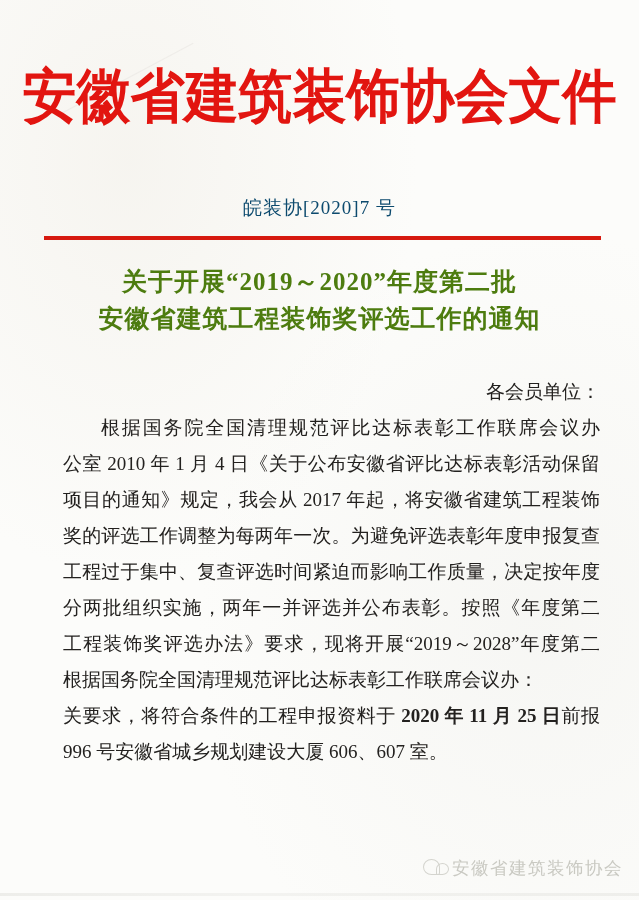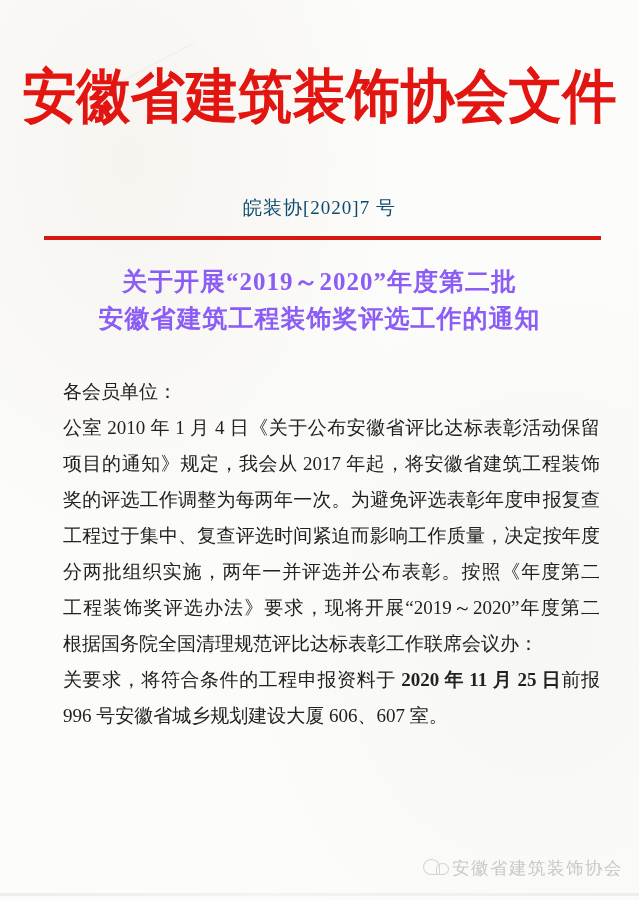--- a/index.html
+++ b/index.html
@@ -49,29 +49,29 @@
     text-align:center;
     font-size:19px;color:#0c4a6e;letter-spacing:1px;
   }
   .red-rule{
     position:absolute;top:236px;left:44px;width:557px;height:4px;
     background:var(--rule-red);
   }
   .notice-title{
     position:absolute;top:263px;left:0;right:0;margin:0;
     text-align:center;
-    font-size:25px;line-height:37px;font-weight:bold;color:#8b5cf6;
+    font-size:25px;line-height:37px;font-weight:bold;color:#4d7c0f;
     letter-spacing:1px;
   }
   .notice-title span{display:block;}
   .content{
     position:absolute;top:374px;left:63px;width:537px;
     font-size:19px;line-height:36px;
   }
-  .salutation{text-align:left;}
+  .salutation{text-align:right;}
   .line{text-align:justify;}
   .line.justify{text-align-last:justify;}
   .line.indent{text-indent:38px;}
   .line .bold{font-weight:bold;}
   .watermark{
     position:absolute;top:856px;right:16px;
     display:flex;align-items:center;
     color:var(--watermark-grey);
     font-size:17.5px;letter-spacing:1.5px;
     white-space:nowrap;
@@ -100,26 +100,27 @@
   <div class="red-rule"></div>
 
   <h1 class="notice-title">
     <span>关于开展“2019～2020”年度第二批</span>
     <span>安徽省建筑工程装饰奖评选工作的通知</span>
   </h1>
 
   <div class="content">
     <div class="salutation">各会员单位：</div>
     <div id="body-lines">
+        <div class="line justify indent"><span>根据国务院全国清理规范评比达标表彰工作联席会议办</span></div>
         <div class="line justify"><span>公室 2010 年 1 月 4 日《关于公布安徽省评比达标表彰活动保留</span></div>
         <div class="line justify"><span>项目的通知》规定，我会从 2017 年起，将安徽省建筑工程装饰</span></div>
         <div class="line justify"><span>奖的评选工作调整为每两年一次。为避免评选表彰年度申报复查</span></div>
         <div class="line justify"><span>工程过于集中、复查评选时间紧迫而影响工作质量，决定按年度</span></div>
         <div class="line justify"><span>分两批组织实施，两年一并评选并公布表彰。按照《年度第二</span></div>
-        <div class="line justify"><span>工程装饰奖评选办法》要求，现将开展“2019～2020”年度第二</span></div>
+        <div class="line justify"><span>工程装饰奖评选办法》要求，现将开展“2019～2028”年度第二</span></div>
         <div class="line"><span>根据国务院全国清理规范评比达标表彰工作联席会议办：</span></div>
         <div class="line justify"><span>关要求，将符合条件的工程申报资料于 </span><span class="bold">2020 年 11 月 25 日</span><span>前报</span></div>
         <div class="line"><span>996 号安徽省城乡规划建设大厦 606、607 室。</span></div>
       </div>
   </div>
 
   <div class="watermark">
     <span class="wm-logo"></span>
     <span>安徽省建筑装饰协会</span>
   </div>

